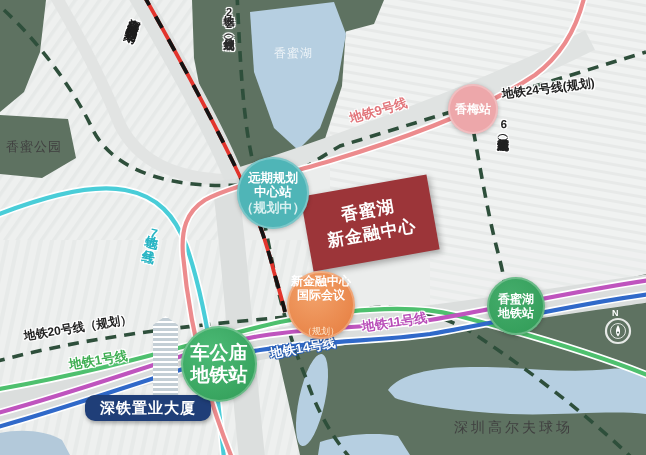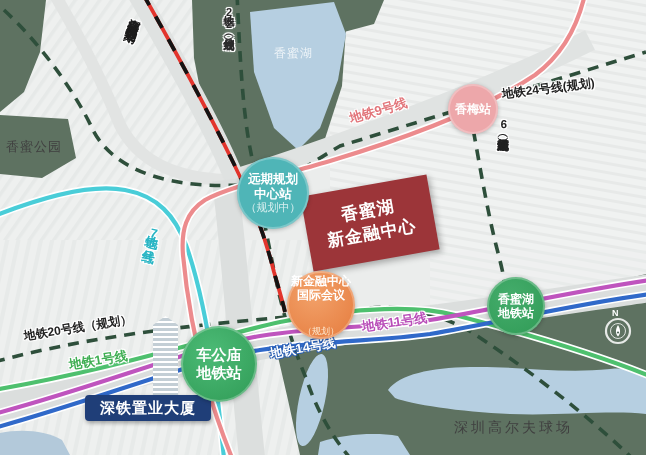--- a/index.html
+++ b/index.html
@@ -14,21 +14,21 @@
   .badge{position:absolute;border-radius:50%;display:flex;flex-direction:column;
          align-items:center;justify-content:center;color:#fff;font-weight:bold;
          text-align:center;line-height:1.18;box-shadow:0 1px 4px rgba(0,0,0,.25), inset 0 0 0 2px rgba(255,255,255,.25);}
   .badge .note{font-weight:normal;}
 
   .map-text{position:absolute;color:#404040;white-space:nowrap;}
 
   #landmark{position:absolute;left:306px;top:185px;width:128px;height:76px;background:#9c3539;
             transform:rotate(-10deg);display:flex;flex-direction:column;align-items:center;justify-content:center;
             color:#fff;font-weight:bold;font-size:17px;letter-spacing:1px;line-height:1.35;box-shadow:2px 3px 6px rgba(0,0,0,.3);}
-  #tower-label{position:absolute;left:85px;top:395px;width:126px;height:26px;background:#1f3e78;border-radius:4px;
+  #tower-label{position:absolute;left:85px;top:395px;width:126px;height:26px;background:#1f3e78;border-radius:10px;
             color:#fff;font-weight:bold;font-size:15px;letter-spacing:1px;display:flex;align-items:center;justify-content:center;
             box-shadow:1px 2px 4px rgba(0,0,0,.35);}
   #tower-icon{position:absolute;left:153px;top:316px;width:25px;height:82px;
             background:repeating-linear-gradient(180deg,#ffffff 0 2.5px,#c3ced5 2.5px 5px);
             clip-path:polygon(50% 0%,100% 11%,100% 100%,0% 100%,0% 11%);
             filter:drop-shadow(1px 1px 2px rgba(0,0,0,.25));}
   #compass-n{position:absolute;left:612px;top:308px;color:#fff;font-size:9px;font-weight:bold;}
 </style>
 </head>
 <body>
@@ -126,34 +126,34 @@
   </div>
 
   <div id="landmark">
     <div>香蜜湖</div>
     <div>新金融中心</div>
   </div>
 
   <div class="badge" style="left:237px;top:157px;width:72px;height:72px;background:#4fb5b7;font-size:12.5px;">
     <div>远期规划</div>
     <div>中心站</div>
-    <div class="note" style="font-size:11px;color:#d9f0f0;">（规划中）</div>
+    <div class="note" style="font-size:13px;color:#d9f0f0;font-weight:bold;">（规划中）</div>
   </div>
 
   <div class="badge" style="left:448px;top:84px;width:50px;height:50px;background:#eda7aa;font-size:12px;">
     <div>香梅站</div>
   </div>
 
   <div class="badge" style="left:287px;top:271px;width:68px;height:68px;background:radial-gradient(circle at 40% 35%, #f2a169, #e57a3c);font-size:12px;">
     <div>新金融中心</div>
     <div>国际会议</div>
     <div class="note" style="font-size:9px;color:#fde8cf;margin-top:24px;">（规划）</div>
   </div>
 
-  <div class="badge" style="left:181px;top:326px;width:76px;height:76px;background:radial-gradient(circle at 40% 35%, #4cbb76, #2f9a55);font-size:15px;">
+  <div class="badge" style="left:181px;top:326px;width:76px;height:76px;background:radial-gradient(circle at 40% 35%, #4cbb76, #2f9a55);font-size:19px;">
     <div>车公庙</div>
     <div>地铁站</div>
   </div>
 
   <div class="badge" style="left:487px;top:277px;width:58px;height:58px;background:radial-gradient(circle at 40% 35%, #45ad6c, #2f9a55);font-size:12px;">
     <div>香蜜湖</div>
     <div>地铁站</div>
   </div>
 
   <div id="compass-n">N</div>

